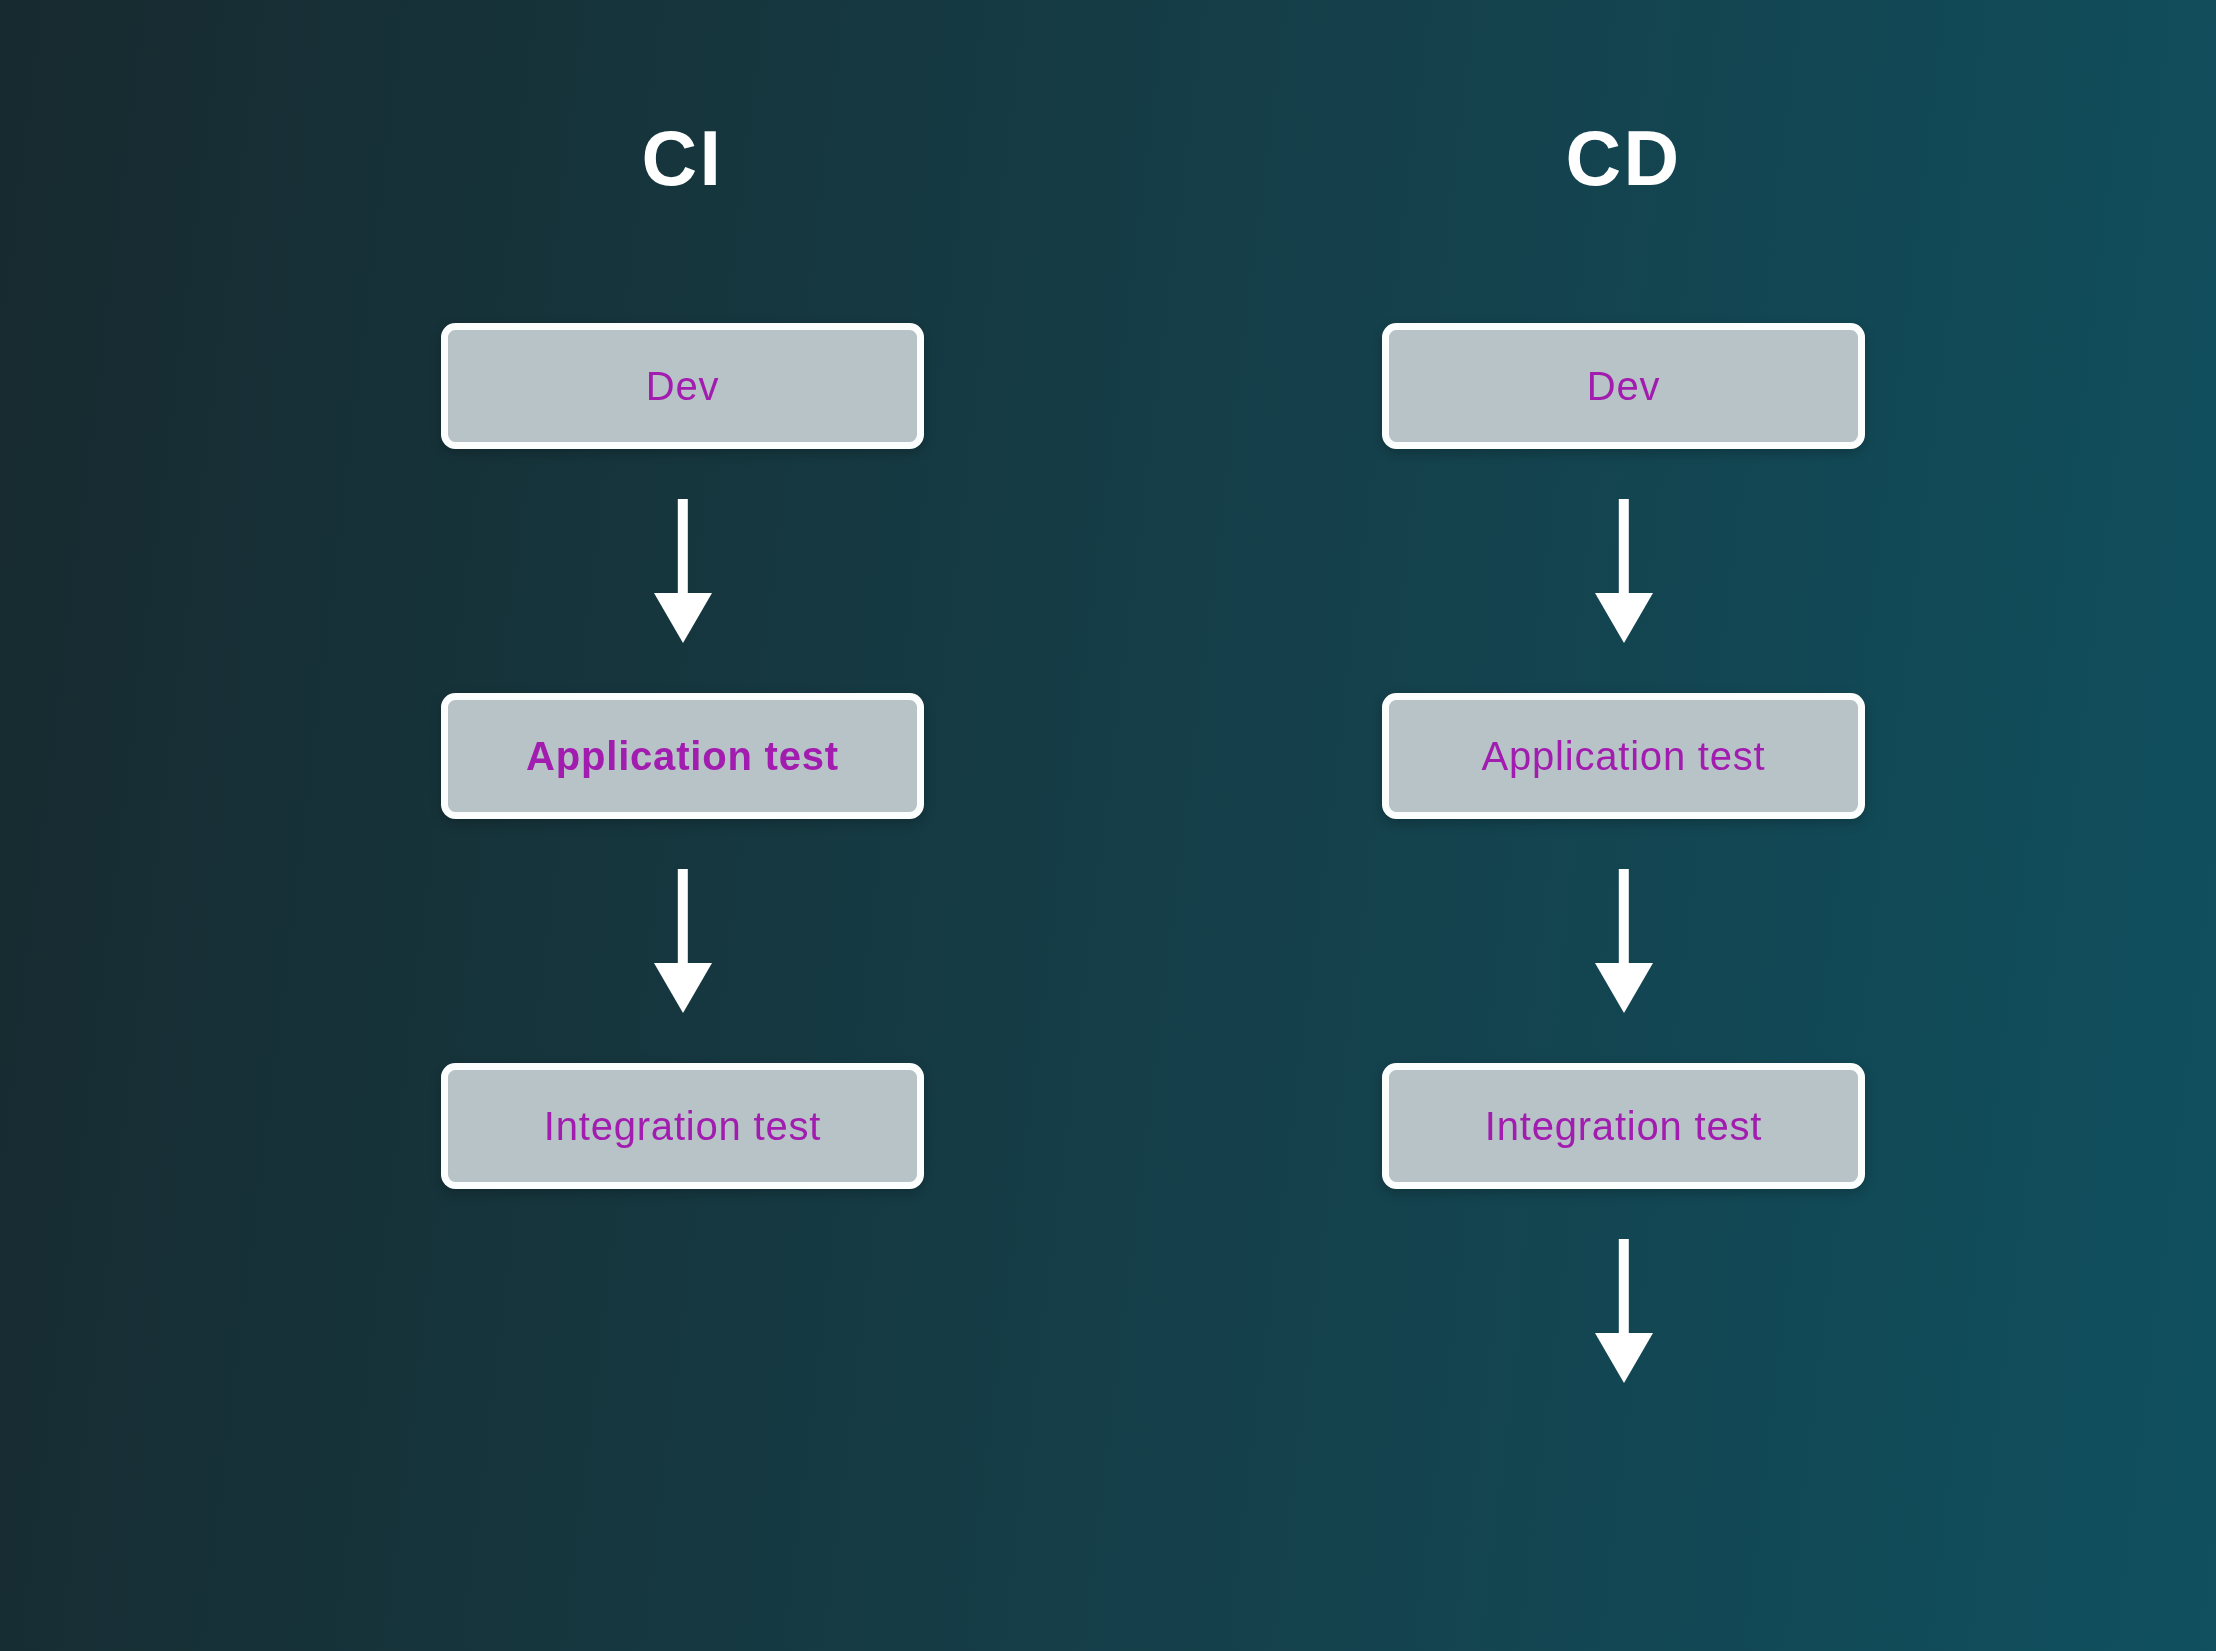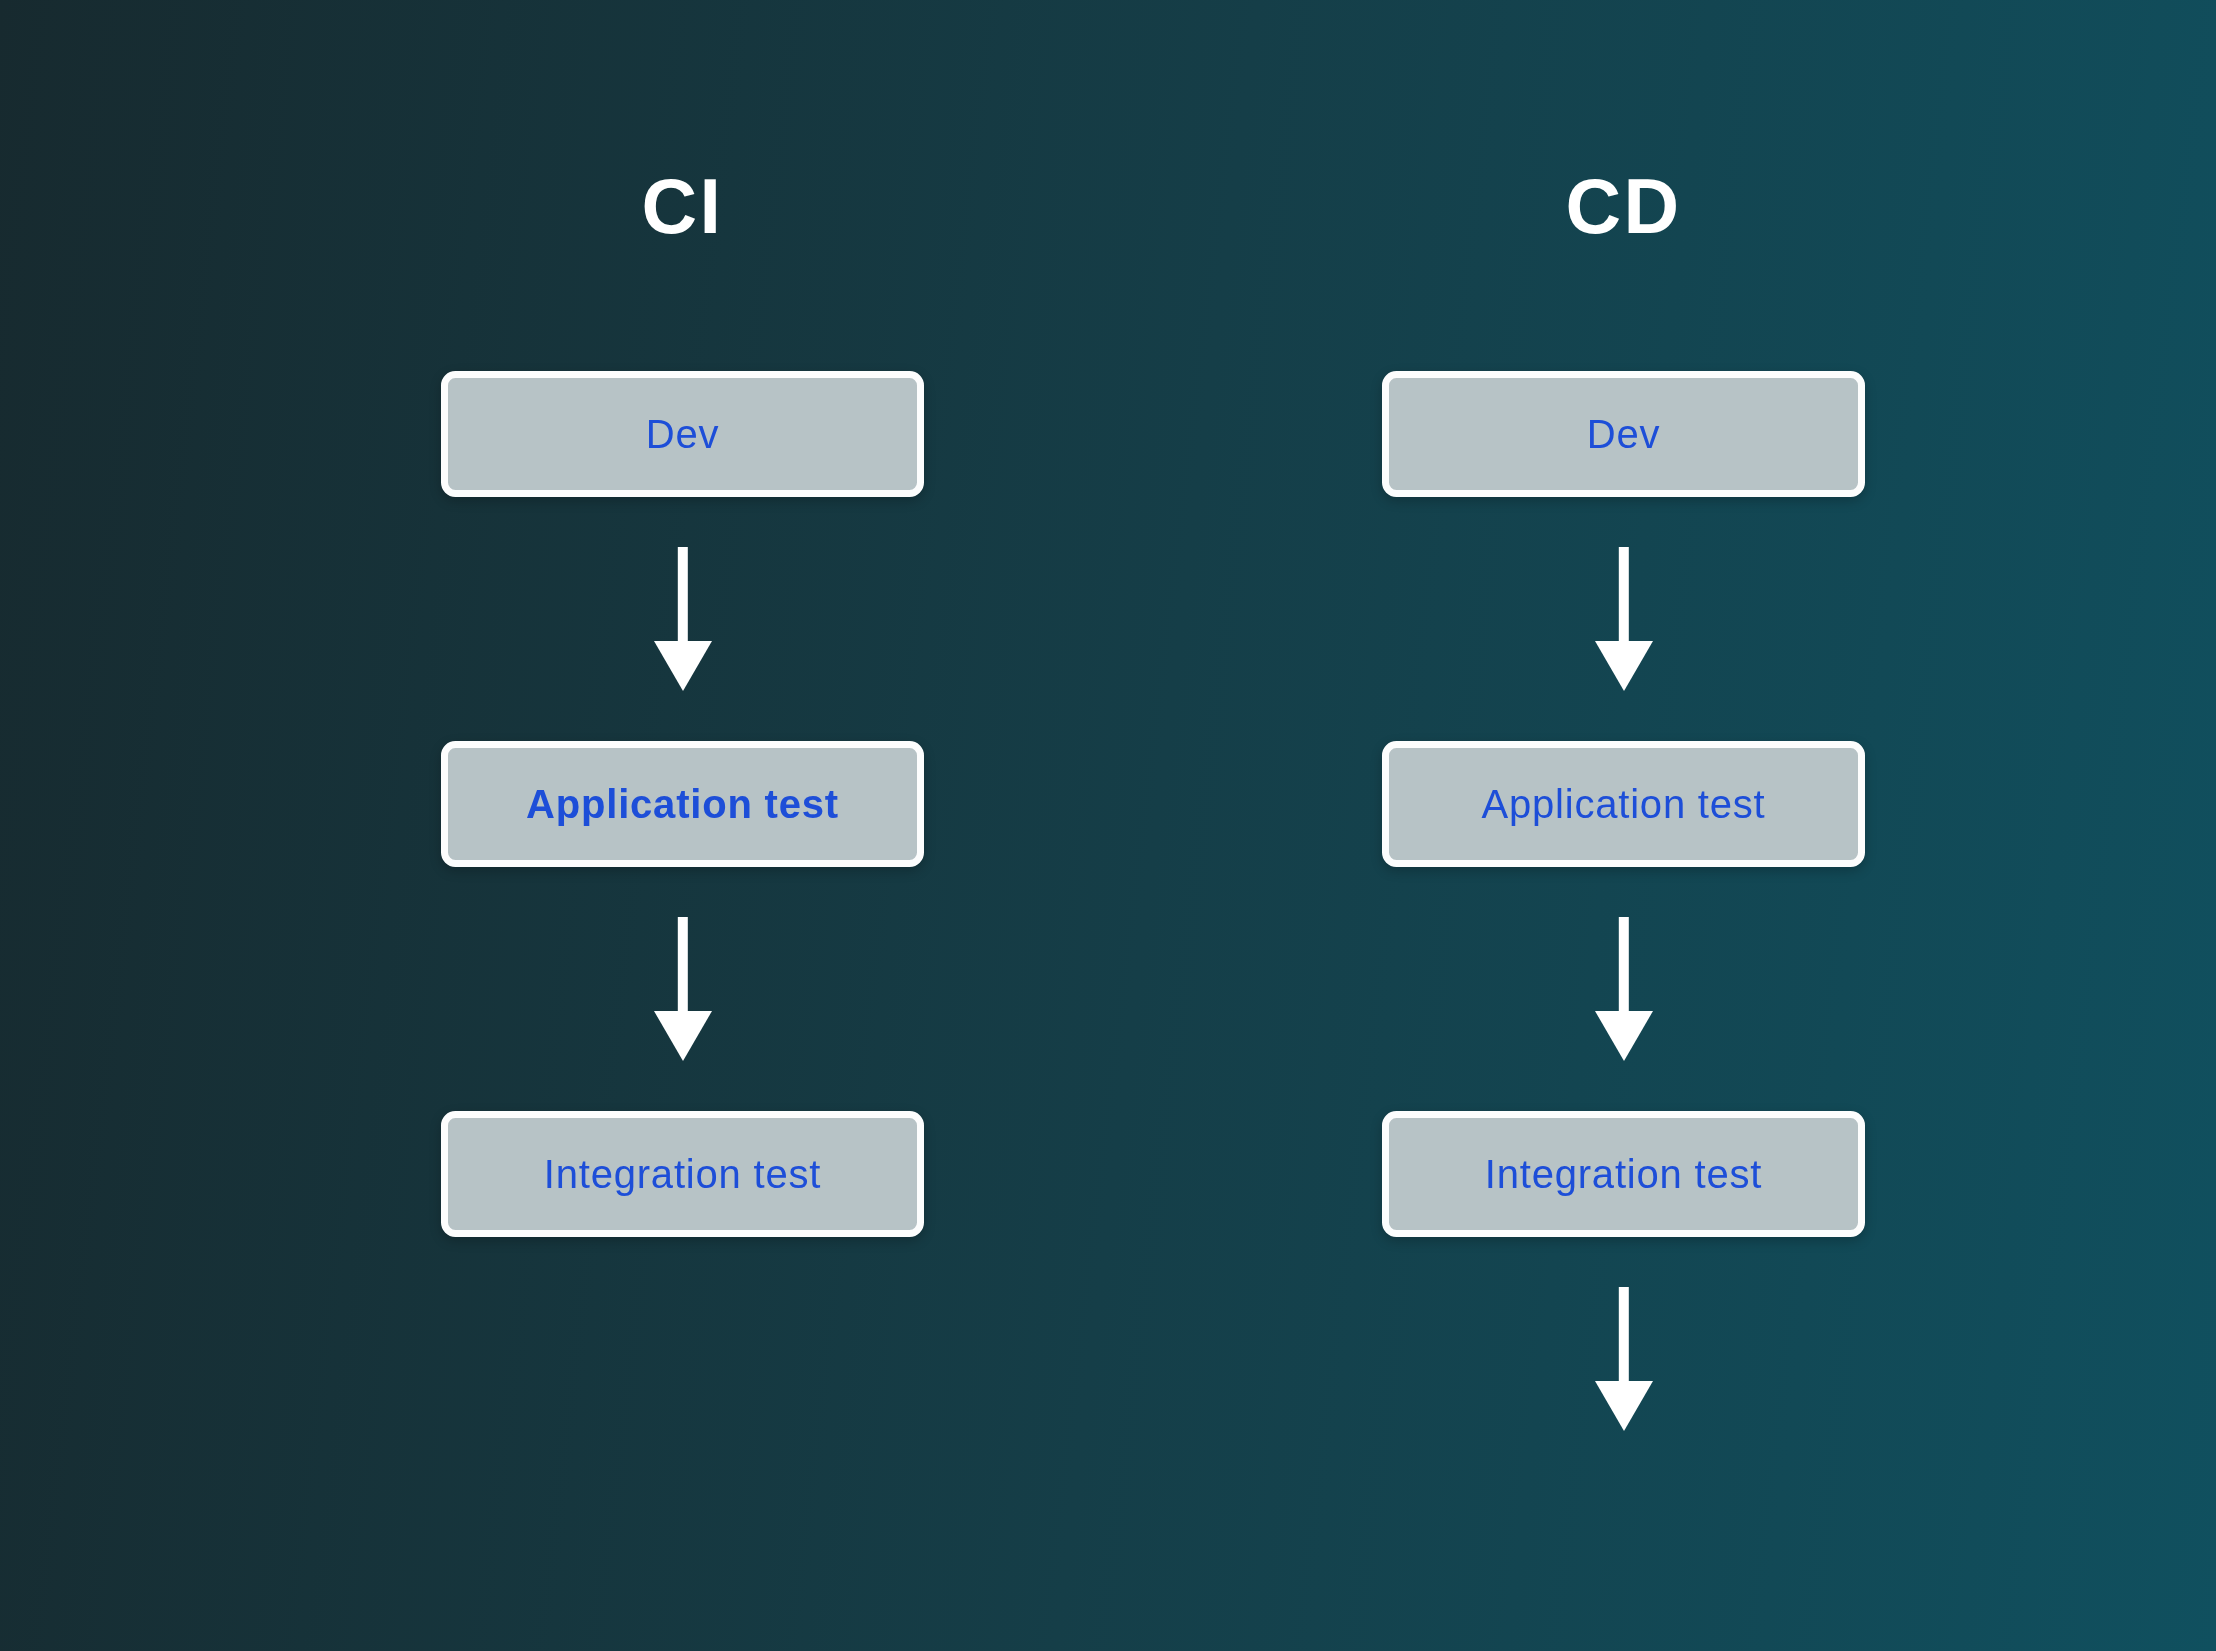--- a/index.html
+++ b/index.html
@@ -11,21 +11,20 @@
     height: 1651px;
     overflow: hidden;
     font-family: "Liberation Sans", sans-serif;
     background: linear-gradient(97deg, #172a2f 0%, #153e48 52%, #10505f 100%);
     position: relative;
   }
 
   .canvas {
     position: absolute;
     inset: 0;
-    margin-top: 48px;
   }
 
   .column {
     position: absolute;
     top: 120px;
     width: 483px;
     display: flex;
     flex-direction: column;
     align-items: center;
   }
@@ -52,21 +51,21 @@
     display: flex;
     align-items: center;
     justify-content: center;
     box-shadow: 0 4px 11.2px rgba(0, 0, 0, 0.22);
     flex: 0 0 auto;
   }
 
   .box-label {
     font-size: 40px;
     letter-spacing: 0.8px;
-    color: #1d4ed8;
+    color: #a21caf;
     font-weight: 400;
     white-space: nowrap;
   }
   .box-label.emphasis {
     font-weight: 700;
   }
 
   .flow-arrow {
     position: relative;
     width: 57px;

